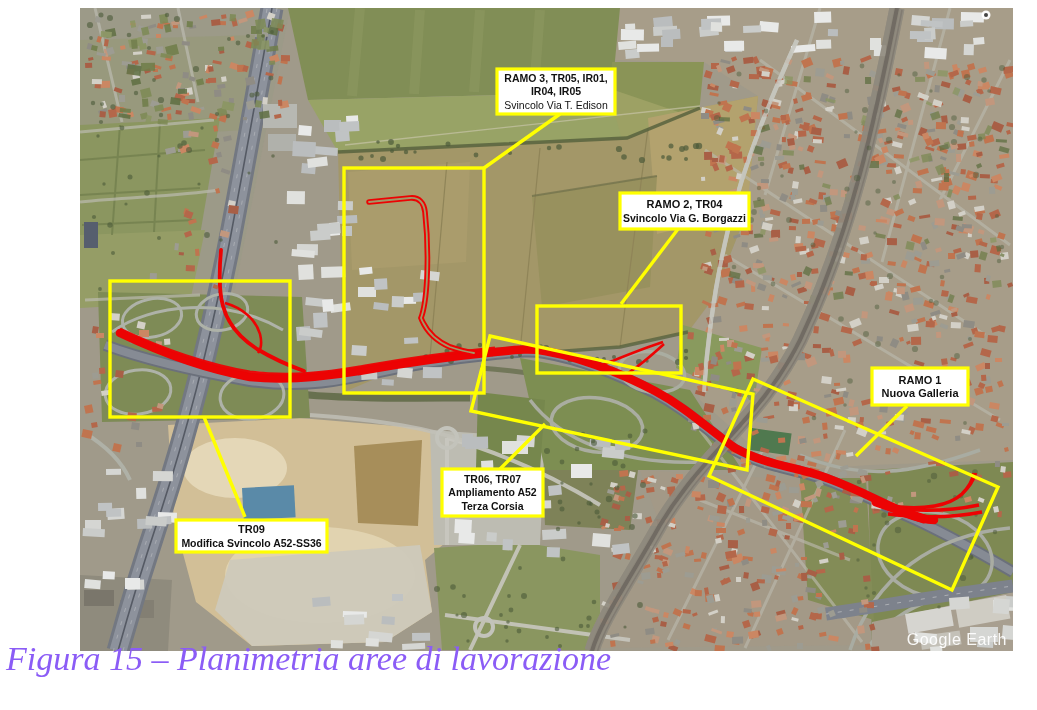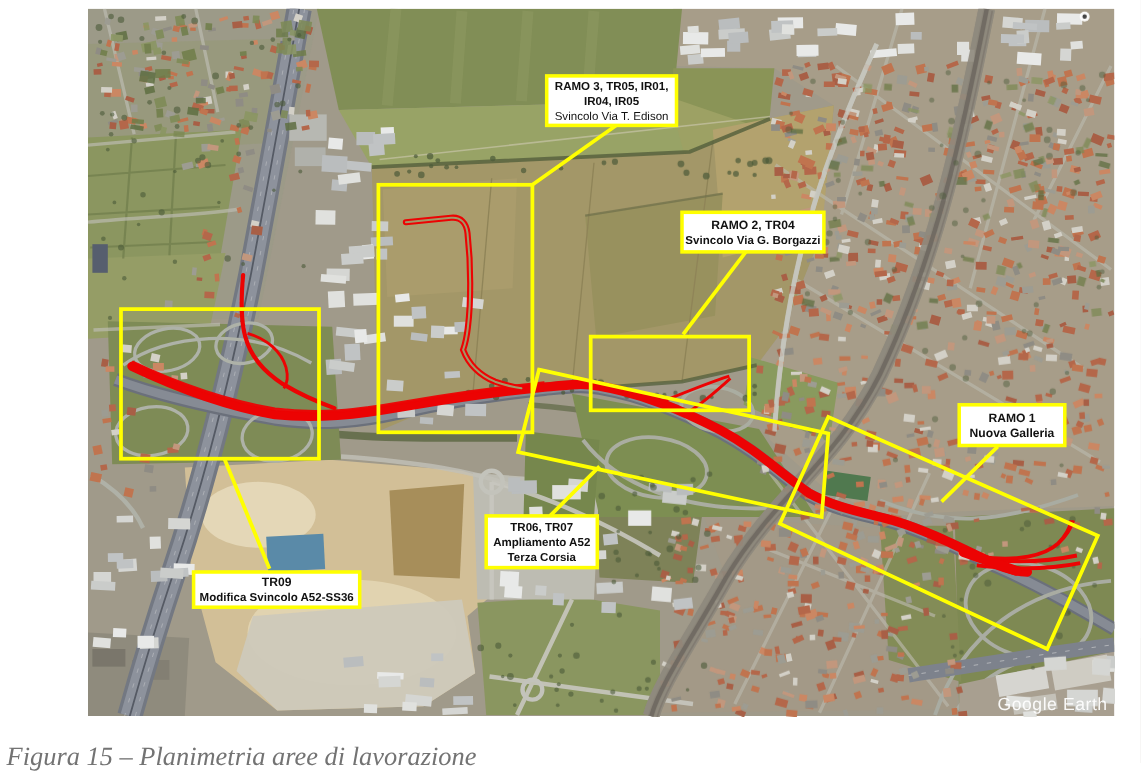--- a/index.html
+++ b/index.html
@@ -1,16 +1,16 @@
 <!DOCTYPE html>
 <html><head><meta charset="utf-8"><style>
 html,body{margin:0;padding:0;background:#ffffff;width:1037px;height:710px;overflow:hidden}
 #page{position:relative;width:1037px;height:580px;background:#fff}
 #mapwrap{position:absolute;left:80px;top:8px;width:933px;height:643px}
-.caption{position:absolute;left:6px;top:675px;font-family:"Liberation Serif",serif;font-style:italic;font-size:24px;color:#737373;white-space:nowrap}
+.caption{position:absolute;left:6px;top:640px;font-family:"Liberation Serif",serif;font-style:italic;font-size:34px;color:#8b5cf6;white-space:nowrap}
 </style></head><body>
 <div id="page">
 
 <div id="mapwrap">
 <svg width="933" height="643" viewBox="80 8 933 643">
 
 <rect x="80" y="8" width="933" height="643" fill="#a09a8a"></rect>
 
 <polygon points="80,8 290,8 235,290 80,290" fill="#9c9a88"></polygon>
 

